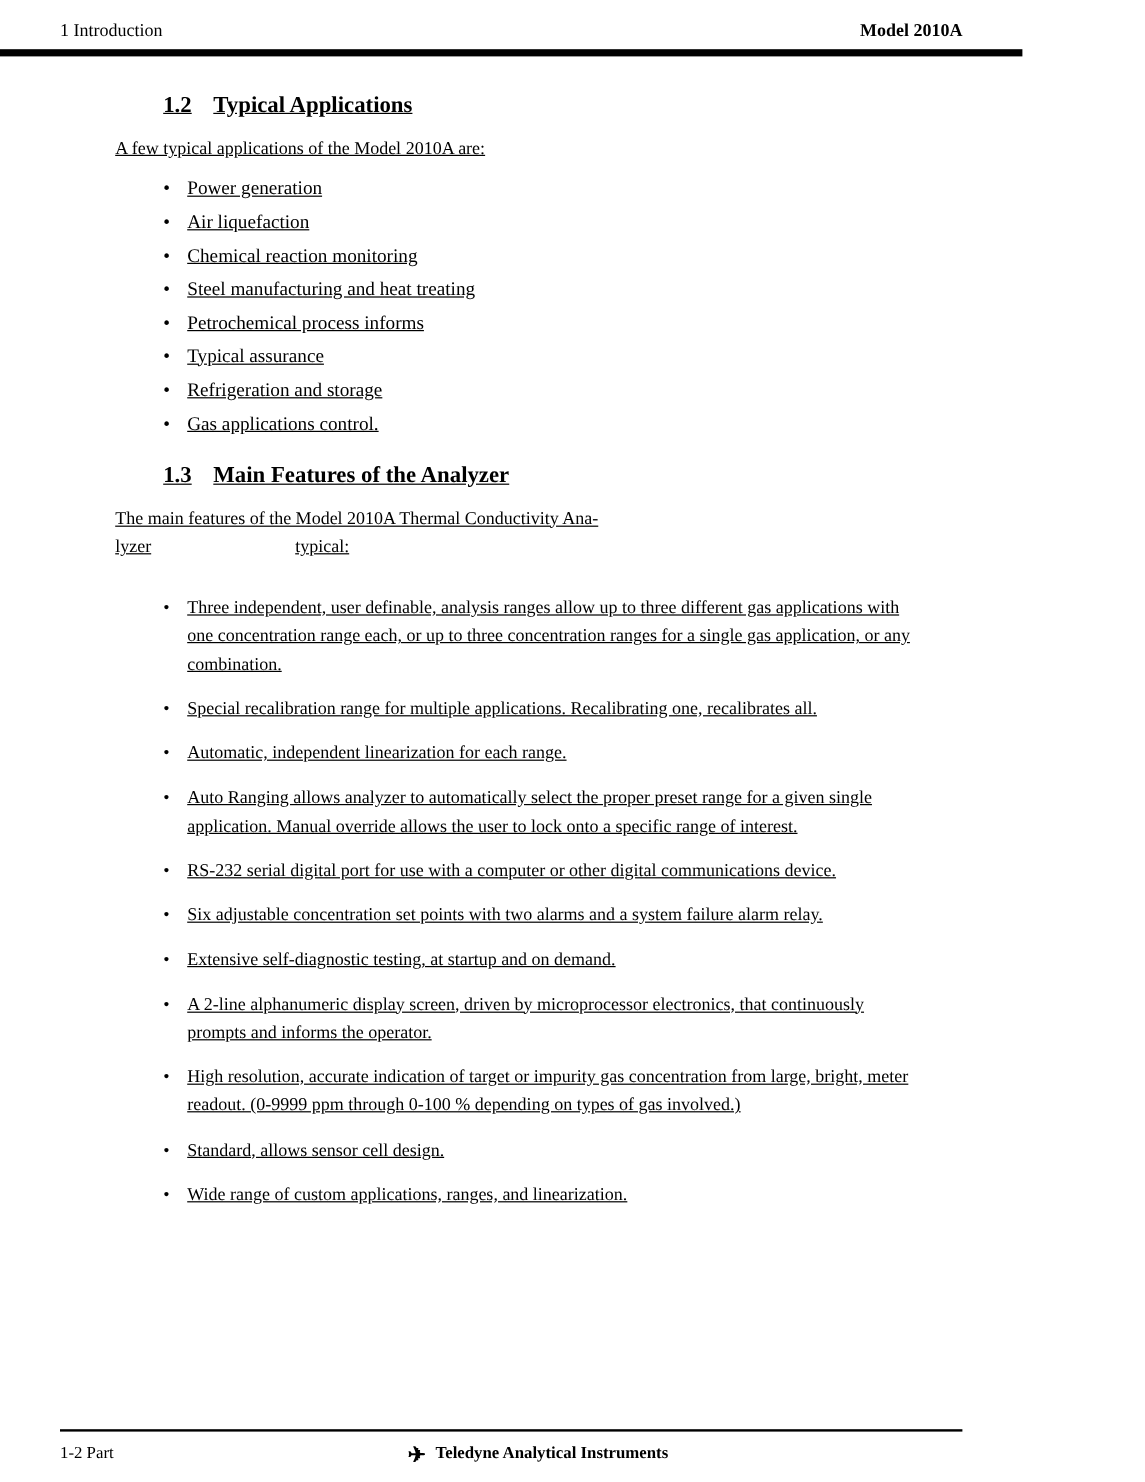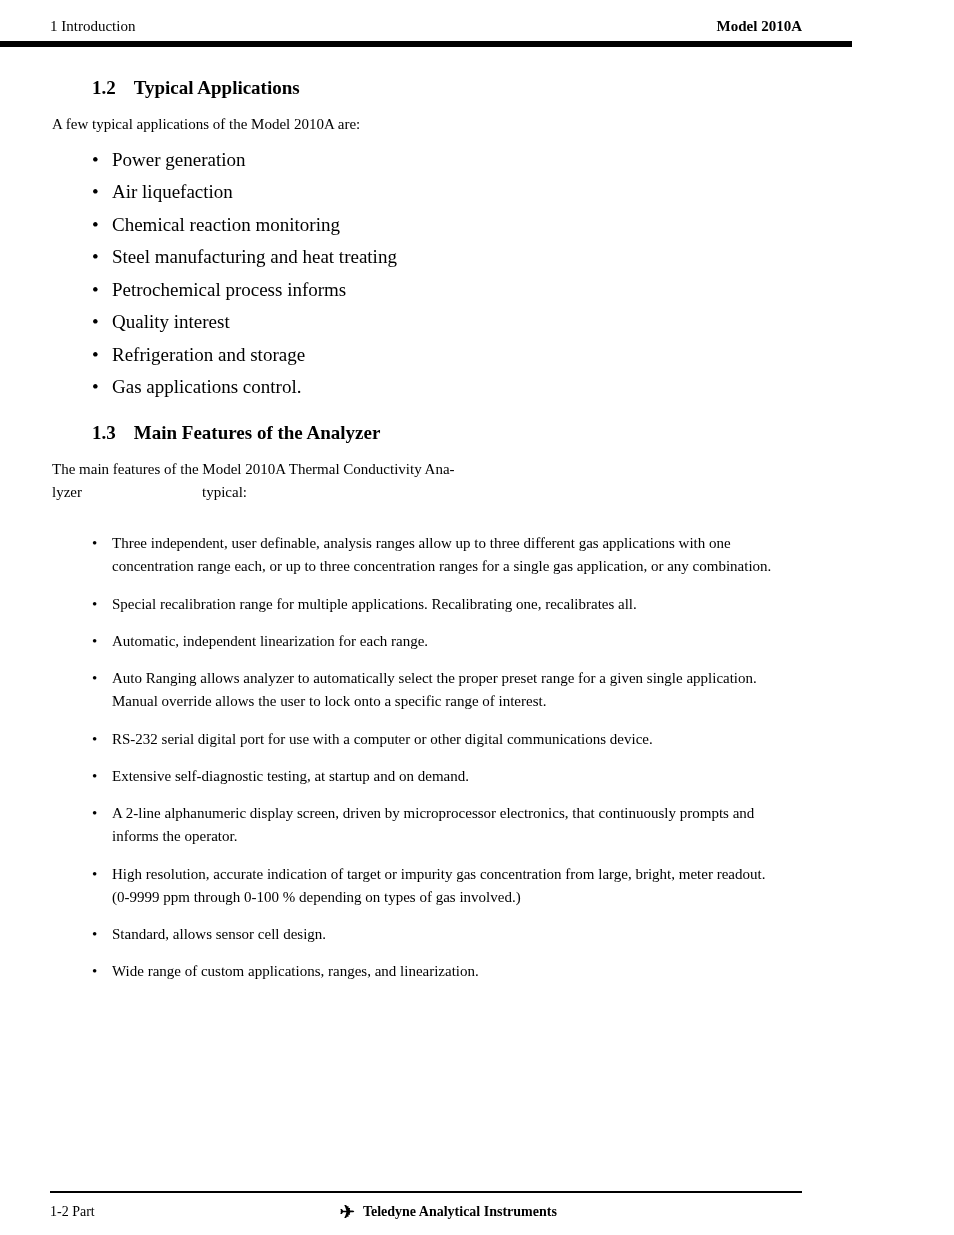--- a/index.html
+++ b/index.html
@@ -44,22 +44,23 @@
     }
 
     .header-rule {
       height: 6px;
       background: #000000;
       margin: 0 0 0 0;
     }
 
     
     .content {
-      padding: 30px 80px 30px 52px;
+      padding: 30px 80px 30px 96px;
       flex: 1;
+      text-decoration: underline;
     }
 
     
     .section-heading {
       font-size: 19px;
       font-weight: bold;
       margin-bottom: 14px;
       margin-left: 40px;
     }
 
@@ -78,21 +79,21 @@
     .bullet-list {
       list-style: none;
       margin-left: 40px;
       margin-bottom: 20px;
     }
 
     .bullet-list li {
       position: relative;
       padding-left: 20px;
       margin-bottom: 4px;
-      font-size: 19px;
+      font-size: 16px;
       line-height: 1.5;
     }
 
     .bullet-list li::before {
       content: "•";
       position: absolute;
       left: 0;
       top: 0;
     }
 
@@ -165,21 +166,21 @@
       <div class="section-heading">
         <span class="section-num">1.2</span><span>Typical Applications</span>
       </div>
       <p class="intro-para">A few typical applications of the Model 2010A are:</p>
       <ul class="bullet-list">
         <li>Power generation</li>
         <li>Air liquefaction</li>
         <li>Chemical reaction monitoring</li>
         <li>Steel manufacturing and heat treating</li>
         <li>Petrochemical process informs</li>
-        <li>Quality interest</li>
+        <li>Typical assurance</li>
         <li>Refrigeration and storage</li>
         <li>Gas applications control.</li>
       </ul>
     </div>
 
     <div>
       <div class="section-heading">
         <span class="section-num">1.3</span><span>Main Features of the Analyzer</span>
       </div>
 
@@ -192,20 +193,21 @@
           <span style="margin-left: 120px;">typical:</span>
         </div>
       </div>
 
       <ul class="feature-list">
         <li>Three independent, user definable, analysis ranges allow up to three different gas applications with one concentration range each, or up to three concentration ranges for a single gas application, or any combination.</li>
         <li>Special recalibration range for multiple applications. Recalibrating one, recalibrates all.</li>
         <li>Automatic, independent linearization for each range.</li>
         <li>Auto Ranging allows analyzer to automatically select the proper preset range for a given single application. Manual override allows the user to lock onto a specific range of interest.</li>
         <li>RS-232 serial digital port for use with a computer or other digital communications device.</li>
+        <li>Six adjustable concentration set points  with two alarms and a system failure alarm relay.</li>
         <li>Extensive self-diagnostic testing, at startup and on demand.</li>
         <li>A 2-line alphanumeric display screen, driven by microprocessor electronics, that continuously prompts and informs the operator.</li>
         <li>High resolution, accurate indication of target or impurity gas concentration from large, bright, meter readout. (0-9999 ppm through 0-100 % depending on types of gas involved.)</li>
         <li>Standard, allows sensor cell design.</li>
         <li>Wide range of custom applications, ranges, and linearization.</li>
       </ul>
     </div>
 
   </div>
 

